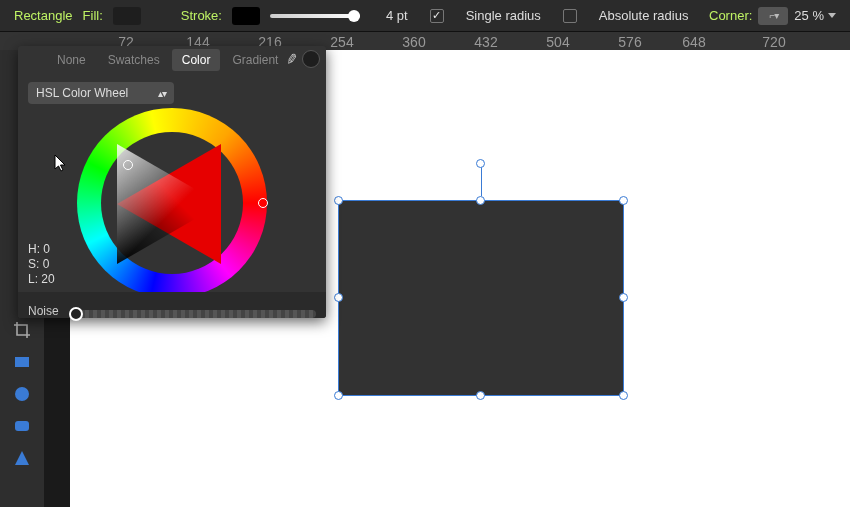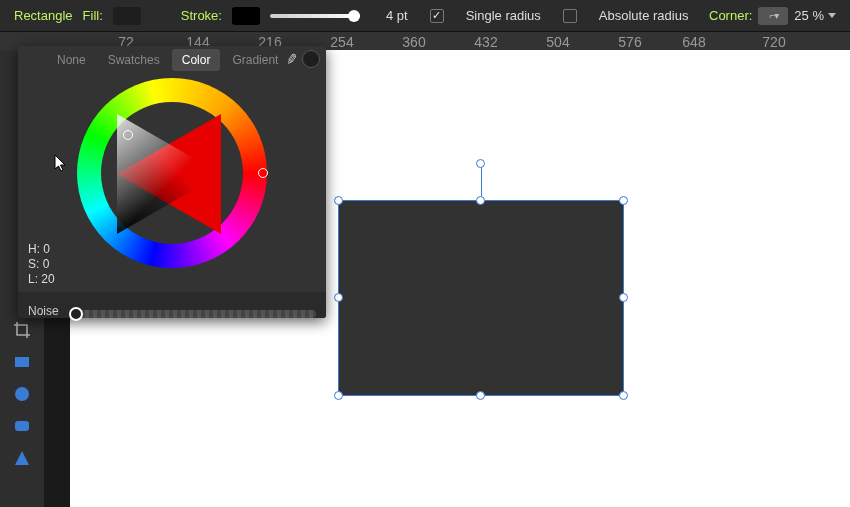--- a/index.html
+++ b/index.html
@@ -176,20 +176,24 @@
     <div class="tabs">
       <div class="tab">None</div>
       <div class="tab">Swatches</div>
       <div class="tab active">Color</div>
       <div class="tab">Gradient</div>
     </div>
     <div class="eyedrop-row">
       <span class="eyedrop">✎</span>
       <span class="target-swatch"></span>
     </div>
+    <div class="model-select">
+      <span>HSL Color Wheel</span>
+      <span style="font-size:10px;letter-spacing:-1px">▴▾</span>
+    </div>
 
     <div class="wheel-wrap">
       <div class="wheel"></div>
       <div class="wheel-hole"></div>
       <div class="tri"></div>
       <div class="tri-overlay"></div>
       <div class="marker hue"></div>
       <div class="marker sl"></div>
     </div>
 

